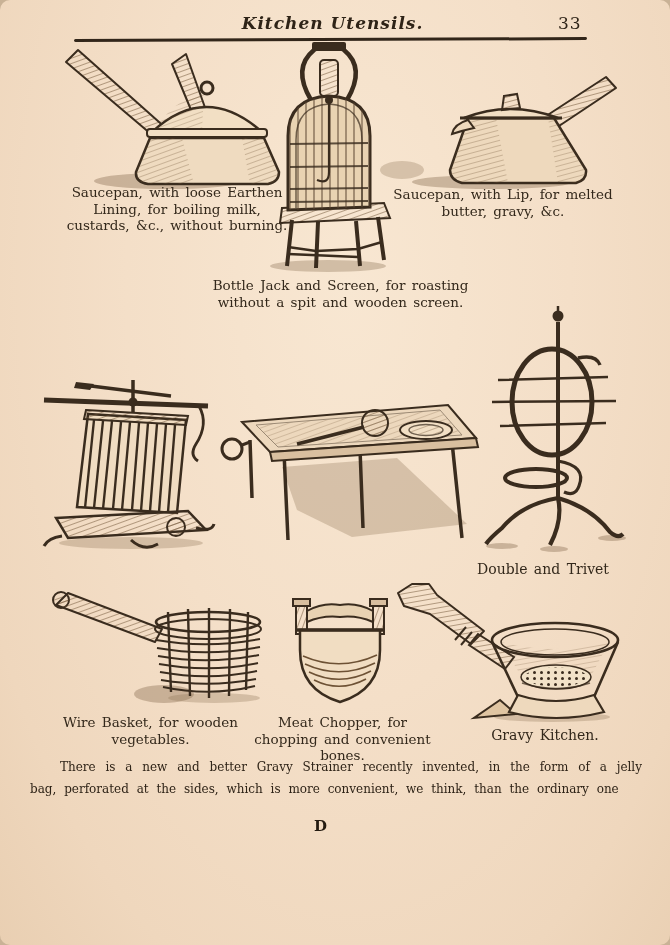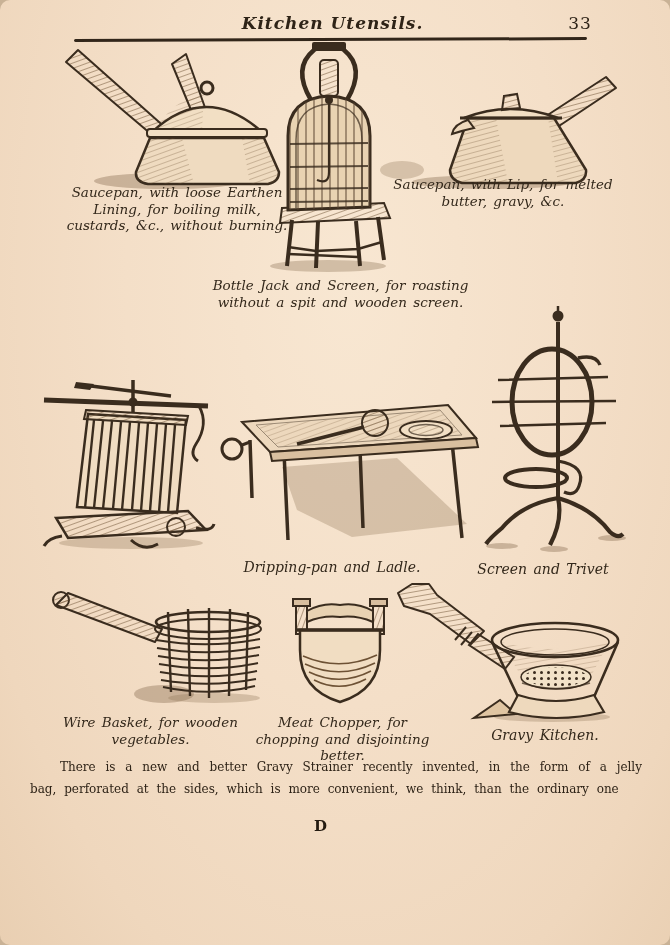--- a/index.html
+++ b/index.html
@@ -13,31 +13,30 @@
     background:radial-gradient(ellipse at 52% 30%, #f8e7d2 0%, #f4dfc8 45%, #efd7bd 80%, #e9cfb2 100%);
     border-radius:10px;
     color:#32261a;
   }
   .abs{position:absolute;}
   .header-title{
     top:13px;left:160px;width:345px;text-align:center;
     font-style:italic;font-weight:bold;font-size:17px;letter-spacing:1px;color:#2e2317;
   }
   .page-number{
-    top:13px;left:558px;width:44px;text-align:center;
+    top:13px;left:558px;width:44px;text-align:left;
     font-size:17px;color:#2e2317;letter-spacing:1px;
   }
   .rule{
     top:38px;left:74px;width:513px;height:2.6px;background:#32261a;border-radius:2px;
     transform:rotate(-0.2deg);
   }
   .cap{
     font-size:13.5px;line-height:16.5px;text-align:center;color:#33281b;
     word-spacing:2px;
-    font-style:italic;
   }
   .cap-nowrap{white-space:nowrap;font-size:14px;}
   .bodytext{
     top:756px;left:30px;width:612px;
     font-size:12px;line-height:22px;color:#2e2317;
     text-align:justify;text-align-last:left;text-indent:30px;word-spacing:4px;
   }
   .sig{
     top:817px;left:314px;font-weight:bold;font-size:15px;color:#241b11;
   }
@@ -106,21 +105,21 @@
     <ellipse cx="22" cy="112" rx="22" ry="9" fill="#8a6f52" opacity="0.3"></ellipse>
     <polygon points="160,62 226,19 236,30 170,74" fill="url(#hC)" stroke="#3a2c1e" stroke-width="2" stroke-linejoin="round"></polygon>
     <path d="M88,60 L70,112 Q70,122 82,125 L196,125 Q207,122 206,112 L174,60 Z" fill="#eed9bd" stroke="#3a2c1e" stroke-width="2.5"></path>
     <path d="M88,60 L70,112 Q70,122 82,125 L128,125 L116,60 Z" fill="url(#hC)" opacity="0.6"></path>
     <path d="M174,60 L206,112 Q207,122 196,125 L178,125 L168,60 Z" fill="url(#hC)" opacity="0.55"></path>
     <path d="M84,60 Q130,42 178,60 Z" fill="#f2dfc4" stroke="#3a2c1e" stroke-width="2.5"></path>
     <path d="M80,60 L182,60" stroke="#3a2c1e" stroke-width="3"></path>
     <polygon points="124,38 137,36 140,50 122,52" fill="url(#hC)" stroke="#3a2c1e" stroke-width="2"></polygon>
     <path d="M88,62 Q74,66 72,76 Q84,72 94,70 Z" fill="#eed9bd" stroke="#3a2c1e" stroke-width="2"></path>
   </svg>
-  <div class="abs cap" style="left:388px;top:176px;width:230px">Saucepan, with Lip, for melted butter, gravy, &amp;c.</div>
+  <div class="abs cap" style="left:388px;top:186px;width:230px">Saucepan, with Lip, for melted butter, gravy, &amp;c.</div>
 
   <svg class="abs" style="left:36px;top:372px" width="180" height="180" viewBox="0 0 180 180">
     <defs>
         <pattern id="hD" width="5" height="5" patternUnits="userSpaceOnUse" patternTransform="rotate(70)">
       <line x1="0" y1="0" x2="0" y2="5" stroke="#6d5134" stroke-width="1"></line>
         </pattern>
       </defs>
     <ellipse cx="95" cy="171" rx="72" ry="6" fill="#8a6f52" opacity="0.3"></ellipse>
     <path d="M8,28 L172,34" stroke="#3a2c1e" stroke-width="5"></path>
     <path d="M55,14 L135,24" stroke="#3a2c1e" stroke-width="3.5"></path>
@@ -147,39 +146,38 @@
     <polygon points="30,30 236,13 264,46 58,60" fill="#edd8bd" stroke="#3a2c1e" stroke-width="2"></polygon>
     <polygon points="44,33 228,18 250,43 66,55" fill="url(#hE)" opacity="0.45" stroke="#3a2c1e" stroke-width="1"></polygon>
     <polygon points="58,60 264,46 266,55 60,69" fill="#d9bf9f" stroke="#3a2c1e" stroke-width="2"></polygon>
     <circle cx="20" cy="57" r="10" fill="none" stroke="#3a2c1e" stroke-width="3"></circle>
     <path d="M30,53 L38,50" stroke="#3a2c1e" stroke-width="3"></path>
     <path d="M85,52 L152,35" stroke="#3a2c1e" stroke-width="3.5"></path>
     <circle cx="163" cy="31" r="13" fill="url(#hE)" stroke="#3a2c1e" stroke-width="2"></circle>
     <ellipse cx="214" cy="38" rx="26" ry="9" fill="#f2dfc4" stroke="#3a2c1e" stroke-width="2"></ellipse>
     <ellipse cx="214" cy="38" rx="17" ry="5.5" fill="url(#hE)" opacity="0.7" stroke="#3a2c1e" stroke-width="1.5"></ellipse>
   </svg>
-  <div class="abs cap cap-nowrap" style="left:237px;top:559px;width:190px">Dripping-pan and Ladle.</div>
 
   <svg class="abs" style="left:480px;top:306px" width="150" height="246" viewBox="0 0 150 246">
     <ellipse cx="22" cy="240" rx="16" ry="3" fill="#8a6f52" opacity="0.4"></ellipse>
     <ellipse cx="74" cy="243" rx="14" ry="3" fill="#8a6f52" opacity="0.4"></ellipse>
     <ellipse cx="132" cy="232" rx="14" ry="3" fill="#8a6f52" opacity="0.4"></ellipse>
     <path d="M78,16 L78,192" stroke="#3a2c1e" stroke-width="4"></path>
     <circle cx="78" cy="10" r="5.5" fill="#3a2c1e"></circle>
     <path d="M78,0 L78,5" stroke="#3a2c1e" stroke-width="2.5"></path>
     <ellipse cx="72" cy="96" rx="40" ry="53" fill="none" stroke="#3a2c1e" stroke-width="5"></ellipse>
     <path d="M18,74 L128,71 M12,96 L136,95 M20,120 L126,117" stroke="#3a2c1e" stroke-width="2.5"></path>
     <path d="M98,52 Q116,48 120,59" fill="none" stroke="#3a2c1e" stroke-width="3.5"></path>
     <ellipse cx="56" cy="172" rx="31" ry="9" fill="none" stroke="#3a2c1e" stroke-width="4"></ellipse>
     <path d="M78,155 Q107,160 99,180 Q95,191 84,186" fill="none" stroke="#3a2c1e" stroke-width="3.2"></path>
     <path d="M78,192 Q42,198 22,222 Q10,232 6,238" fill="none" stroke="#3a2c1e" stroke-width="4.2"></path>
     <path d="M78,192 Q83,214 70,239" fill="none" stroke="#3a2c1e" stroke-width="4.2"></path>
     <path d="M78,192 Q112,202 130,226 Q138,233 143,228" fill="none" stroke="#3a2c1e" stroke-width="4.2"></path>
   </svg>
-  <div class="abs cap cap-nowrap" style="left:458px;top:561px;width:170px">Screen and Trivet</div>
+  <div class="abs cap cap-nowrap" style="left:458px;top:561px;width:170px">Double and Trivet</div>
 
   <svg class="abs" style="left:42px;top:588px" width="230" height="120" viewBox="0 0 230 120">
     <defs>
         <pattern id="hF" width="5" height="5" patternUnits="userSpaceOnUse" patternTransform="rotate(70)">
       <line x1="0" y1="0" x2="0" y2="5" stroke="#6d5134" stroke-width="1"></line>
         </pattern>
       </defs>
     <ellipse cx="122" cy="106" rx="30" ry="9" fill="#8a6f52" opacity="0.4"></ellipse>
     <ellipse cx="172" cy="110" rx="46" ry="5" fill="#8a6f52" opacity="0.3"></ellipse>
     <circle cx="19" cy="12" r="8" fill="url(#hF)" stroke="#3a2c1e" stroke-width="2"></circle>
@@ -199,21 +197,21 @@
       </defs>
     <rect x="13" y="10" width="11" height="32" fill="url(#hG)" stroke="#3a2c1e" stroke-width="2"></rect>
     <rect x="90" y="10" width="11" height="32" fill="url(#hG)" stroke="#3a2c1e" stroke-width="2"></rect>
     <rect x="10" y="7" width="17" height="7" fill="#d9bf9f" stroke="#3a2c1e" stroke-width="2"></rect>
     <rect x="87" y="7" width="17" height="7" fill="#d9bf9f" stroke="#3a2c1e" stroke-width="2"></rect>
     <path d="M24,30 L24,19 Q40,10 57,13 Q74,10 90,19 L90,30 Q74,23 57,25 Q40,23 24,30 Z" fill="#e8d2b2" stroke="#3a2c1e" stroke-width="2"></path>
     <path d="M17,38 L17,58 Q17,98 57,110 Q97,98 97,58 L97,38 Z" fill="#f1ddc2" stroke="#3a2c1e" stroke-width="2.5"></path>
     <path d="M13,38 L101,38" stroke="#3a2c1e" stroke-width="3.5"></path>
     <path d="M20,64 Q57,80 94,63 M22,72 Q57,88 92,71 M26,80 Q57,95 88,79 M31,88 Q57,101 83,87" fill="none" stroke="#6d5134" stroke-width="1.6"></path>
   </svg>
-  <div class="abs cap" style="left:245px;top:714px;width:195px">Meat Chopper, for chopping and disjointing better.</div>
+  <div class="abs cap" style="left:245px;top:714px;width:195px">Meat Chopper, for chopping and convenient bones.</div>
 
   <svg class="abs" style="left:392px;top:580px" width="240" height="142" viewBox="0 0 240 142">
     <defs>
       <pattern id="hH" width="5" height="5" patternUnits="userSpaceOnUse" patternTransform="rotate(80)">
         <line x1="0" y1="0" x2="0" y2="5" stroke="#6d5134" stroke-width="1"></line>
         </pattern>
       <pattern id="dH" width="7" height="6" patternUnits="userSpaceOnUse">
         <circle cx="2.5" cy="2.5" r="1.5" fill="#3a2c1e"></circle>
         </pattern>
     </defs>

